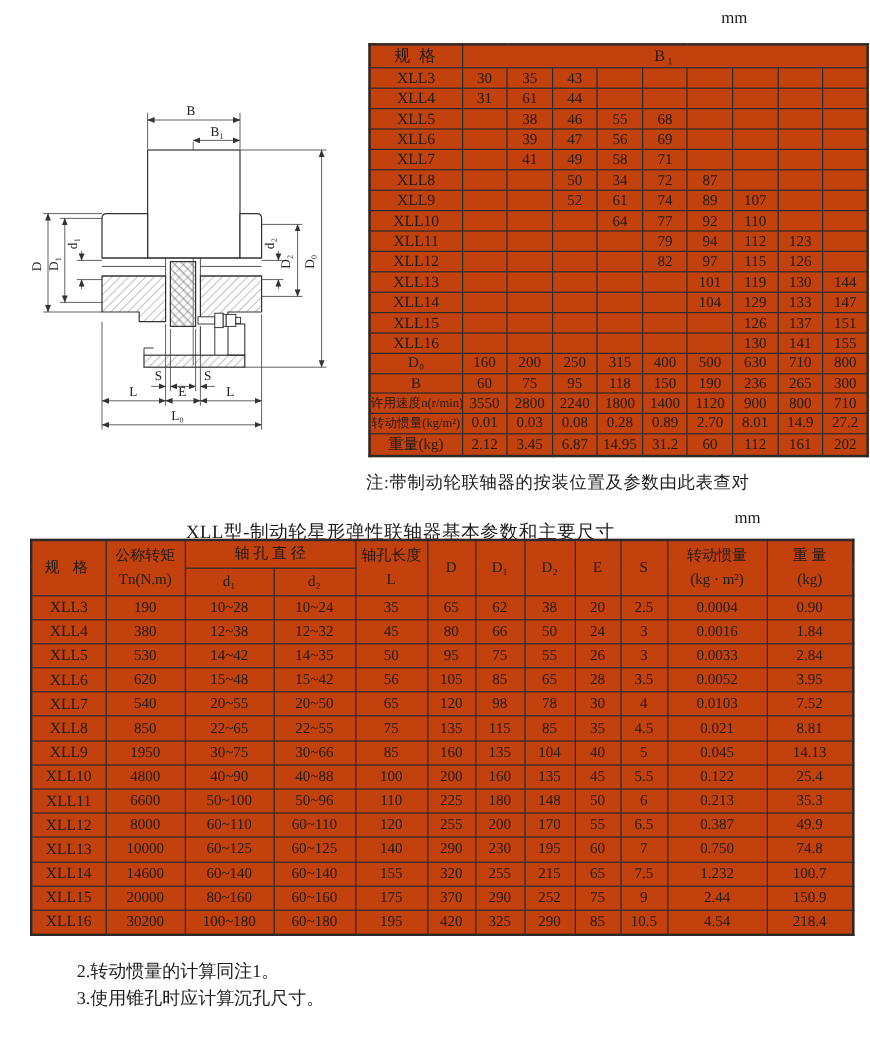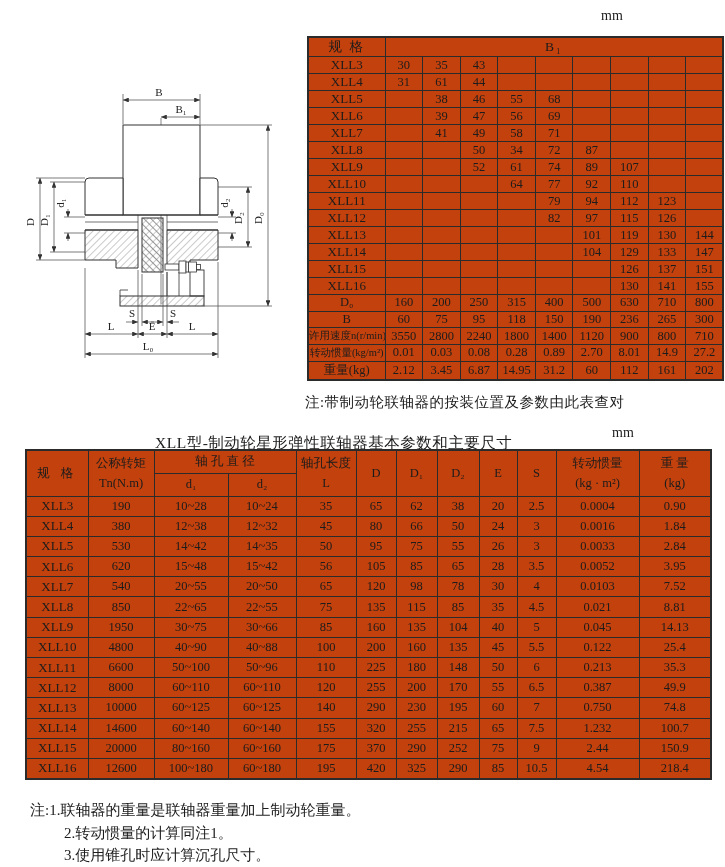--- a/index.html
+++ b/index.html
@@ -652,34 +652,33 @@
           <td>370</td>
           <td>290</td>
           <td>252</td>
           <td>75</td>
           <td>9</td>
           <td>2.44</td>
           <td>150.9</td>
         </tr>
         <tr>
           <td class="spec">XLL16</td>
-          <td>12600</td>
+          <td>30200</td>
           <td>100~180</td>
           <td>60~180</td>
           <td>195</td>
           <td>420</td>
           <td>325</td>
           <td>290</td>
           <td>85</td>
           <td>10.5</td>
           <td>4.54</td>
           <td>218.4</td>
         </tr>
       </tbody>
   </table>
 
   <div id="footnotes">
-    <div class="fn-line">注:1.联轴器的重量是联轴器重量加上制动轮重量。</div>
     <div class="fn-line indent">2.转动惯量的计算同注1。</div>
     <div class="fn-line indent">3.使用锥孔时应计算沉孔尺寸。</div>
   </div>
 
 </div>
 
 </body></html>

